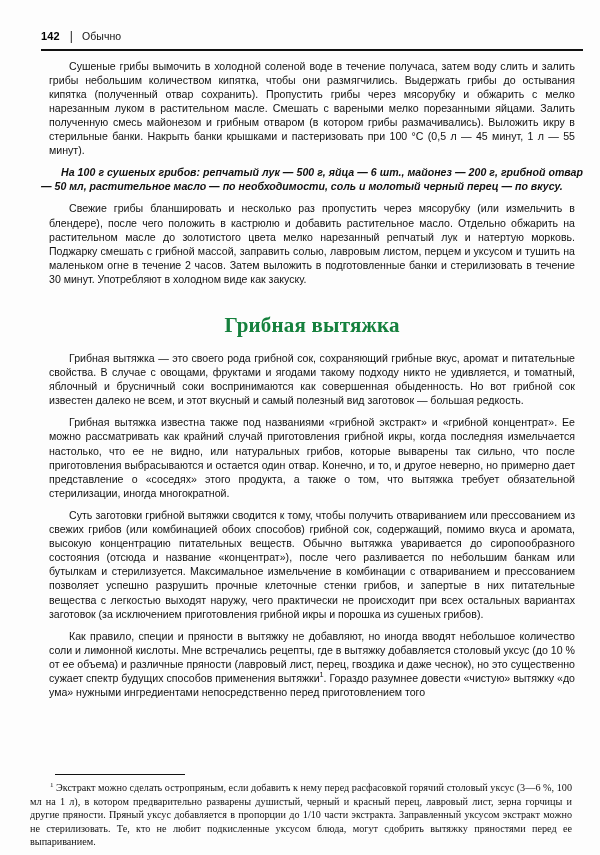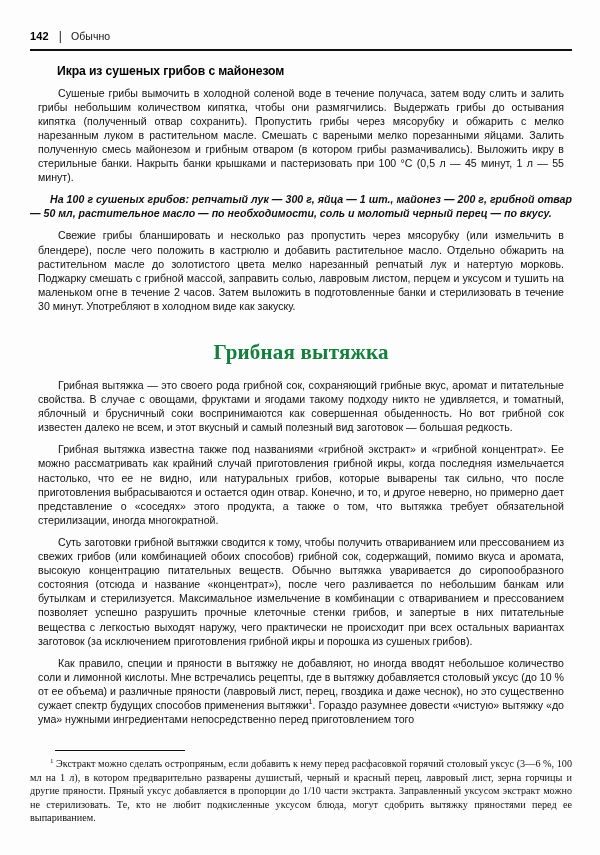--- a/index.html
+++ b/index.html
@@ -11,21 +11,21 @@
     position: relative;
     width: 600px;
     height: 855px;
     background: #fdfdfd;
     overflow: hidden;
     font-family: "Liberation Sans", sans-serif;
     color: #0b0b0b;
   }
   .content {
     position: absolute;
-    left: 30px;
+    left: 41px;
     top: 30px;
     width: 542px;
   }
 
   
   .runhead {
     display: flex;
     align-items: baseline;
     height: 16px;
     font-size: 10.5px;
@@ -96,21 +96,21 @@
     font-weight: bold;
     font-size: 21px;
     letter-spacing: 0.2px;
     color: #15803d;
   }
 
   
   .footnote-area {
     position: absolute;
     left: 30px;
-    top: 750px;
+    top: 774px;
     width: 542px;
   }
   .footnote-rule {
     margin-left: 25px;
     width: 130px;
     height: 1.4px;
     background: #111;
   }
   p.footnote {
     margin: 6px 0 0 0;
@@ -142,23 +142,22 @@
 
     <div>
       <div class="runhead">
         <span class="runhead-page">142</span>
         <span class="runhead-sep">|</span>
         <span class="runhead-title">Обычно</span>
       </div>
       <div class="runhead-rule"></div>
     </div>
 
-    <h2 class="recipe-title">Икра из сушеных грибов с майонезом</h2>
     <p class="body">Сушеные грибы вымочить в холодной соленой воде в течение получаса, затем воду слить и залить грибы небольшим количеством кипятка, чтобы они размягчились. Выдержать грибы до остывания кипятка (полученный отвар сохранить). Пропустить грибы через мясорубку и обжарить с мелко нарезанным луком в растительном масле. Смешать с вареными мелко порезанными яйцами. Залить полученную смесь майонезом и грибным отваром (в котором грибы размачивались). Выложить икру в стерильные банки. Накрыть банки крышками и пастеризовать при 100 °С (0,5 л — 45 минут, 1 л — 55 минут).</p>
-    <p class="ingredients">На 100 г сушеных грибов: репчатый лук — 300 г, яйца — 1 шт., майонез — 200 г, грибной отвар — 50 мл, растительное масло — по необходимости, соль и молотый черный перец — по вкусу.</p>
+    <p class="ingredients">На 100 г сушеных грибов: репчатый лук — 500 г, яйца — 6 шт., майонез — 200 г, грибной отвар — 50 мл, растительное масло — по необходимости, соль и молотый черный перец — по вкусу.</p>
 
     <p class="body">Свежие грибы бланшировать и несколько раз пропустить через мясорубку (или измельчить в блендере), после чего положить в кастрюлю и добавить растительное масло. Отдельно обжарить на растительном масле до золотистого цвета мелко нарезанный репчатый лук и натертую морковь. Поджарку смешать с грибной массой, заправить солью, лавровым листом, перцем и уксусом и тушить на маленьком огне в течение 2 часов. Затем выложить в подготовленные банки и стерилизовать в течение 30 минут. Употребляют в холодном виде как закуску.</p>
 
     <h1 class="section-title">Грибная вытяжка</h1>
 
     <p class="body">Грибная вытяжка — это своего рода грибной сок, сохраняющий грибные вкус, аромат и питательные свойства. В случае с овощами, фруктами и ягодами такому подходу никто не удивляется, и томатный, яблочный и брусничный соки воспринимаются как совершенная обыденность. Но вот грибной сок известен далеко не всем, и этот вкусный и самый полезный вид заготовок — большая редкость.</p>
     <p class="body">Грибная вытяжка известна также под названиями «грибной экстракт» и «грибной концентрат». Ее можно рассматривать как крайний случай приготовления грибной икры, когда последняя измельчается настолько, что ее не видно, или натуральных грибов, которые выварены так сильно, что после приготовления выбрасываются и остается один отвар. Конечно, и то, и другое неверно, но примерно дает представление о «соседях» этого продукта, а также о том, что вытяжка требует обязательной стерилизации, иногда многократной.</p>
     <p class="body">Суть заготовки грибной вытяжки сводится к тому, чтобы получить отвариванием или прессованием из свежих грибов (или комбинацией обоих способов) грибной сок, содержащий, помимо вкуса и аромата, высокую концентрацию питательных веществ. Обычно вытяжка уваривается до сиропообразного состояния (отсюда и название «концентрат»), после чего разливается по небольшим банкам или бутылкам и стерилизуется. Максимальное измельчение в комбинации с отвариванием и прессованием позволяет успешно разрушить прочные клеточные стенки грибов, и запертые в них питательные вещества с легкостью выходят наружу, чего практически не происходит при всех остальных вариантах заготовок (за исключением приготовления грибной икры и порошка из сушеных грибов).</p>
 
     <p class="body"><span>Как правило, специи и пряности в вытяжку не добавляют, но иногда вводят небольшое количество соли и лимонной кислоты. Мне встречались рецепты, где в вытяжку добавляется столовый уксус (до 10 % от ее объема) и различные пряности (лавровый лист, перец, гвоздика и даже чеснок), но это существенно сужает спектр будущих способов применения вытяжки</span><sup class="fn-ref">1</sup><span>. Гораздо разумнее довести «чистую» вытяжку «до ума» нужными ингредиентами непосредственно перед приготовлением того</span></p>

